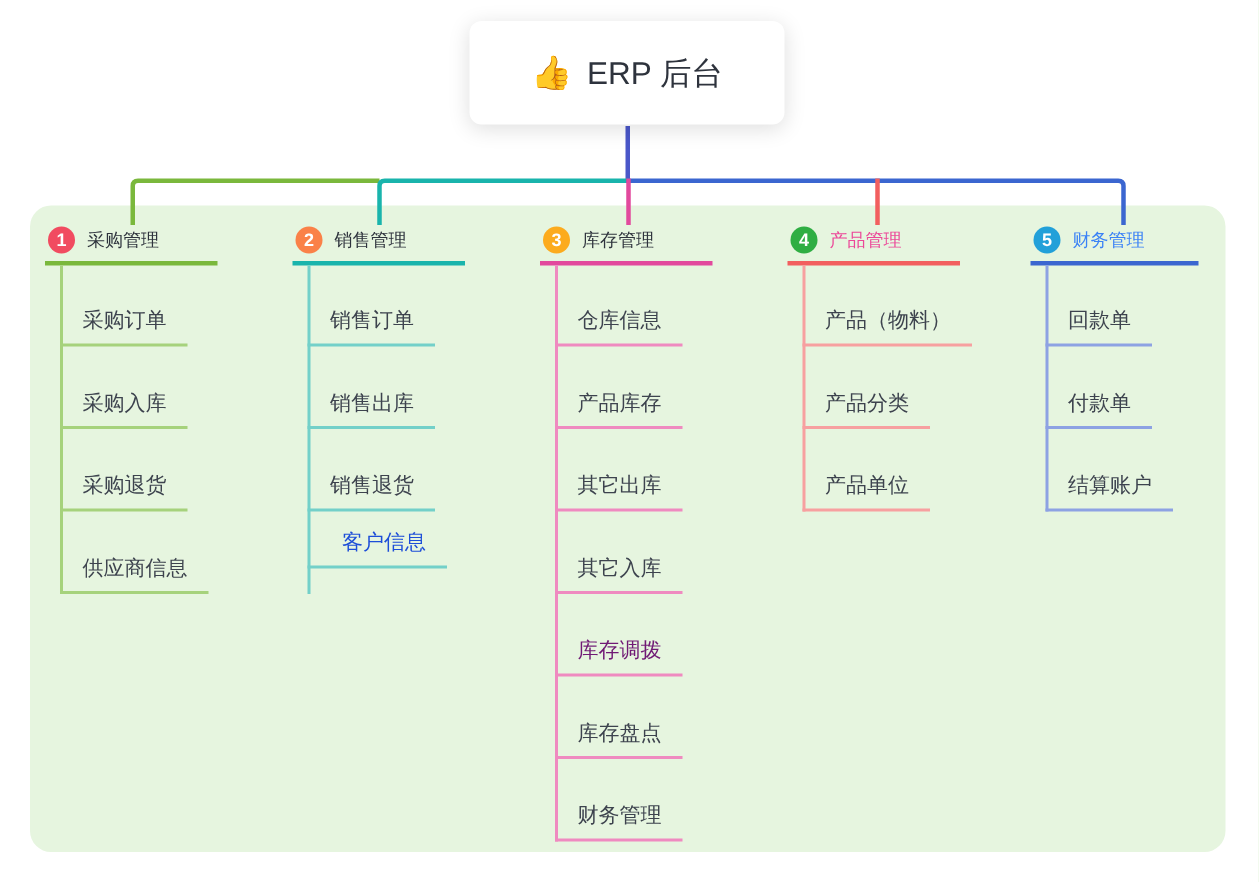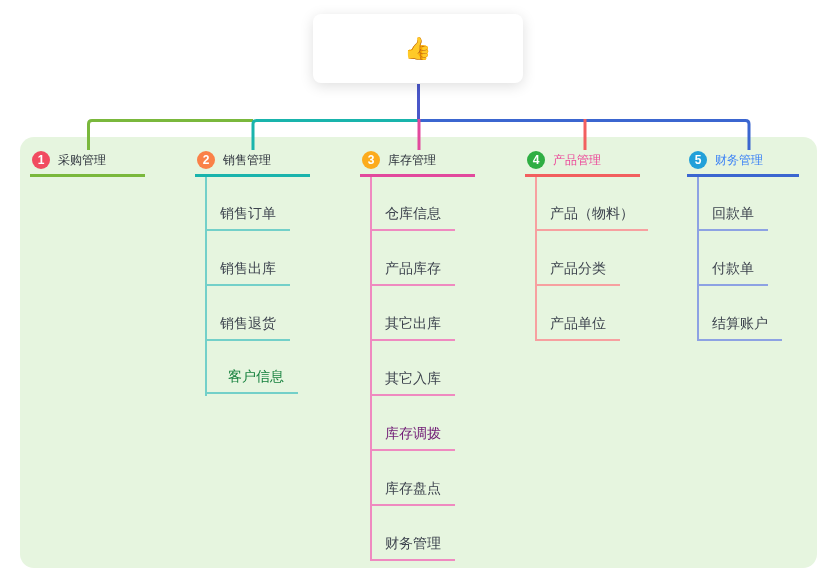--- a/index.html
+++ b/index.html
@@ -51,40 +51,48 @@
     <path d="M418.5 84 L418.5 122" stroke="#4a57c9" stroke-width="3" fill="none"></path>
     <path d="M253 120.5 L92 120.5 Q88.5 120.5 88.5 124 L88.5 150" stroke="#7ab83c" stroke-width="3" fill="none"></path>
     <path d="M419.5 120.5 L256.5 120.5 Q253 120.5 253 124 L253 150" stroke="#19b4ac" stroke-width="3" fill="none"></path>
     <path d="M417.5 120.5 L745.5 120.5 Q749 120.5 749 124 L749 150" stroke="#3b66d0" stroke-width="3" fill="none"></path>
     <path d="M419 119 L419 150" stroke="#e2499d" stroke-width="3" fill="none"></path>
     <path d="M585 119 L585 150" stroke="#f25f5f" stroke-width="3" fill="none"></path>
   </svg>
 
 <div class="root-card" style="color: rgb(46, 51, 61); background: rgb(255, 255, 255);">
   <span class="root-emoji">👍</span>
+  <span>ERP 后台</span>
 </div>
 
 <div id="branches">
     <div class="branch-col" style="left: 30px; top: 146px; width: 115px;">
       <div class="branch-header" style="border-bottom-color: rgb(122, 184, 60);">
         <span class="badge" style="background: rgb(241, 75, 96);">1</span>
         <span class="branch-label" style="color: rgb(46, 51, 61);">采购管理</span>
+      </div>
+      <div class="child-list" style="height: 221px;">
+        <div class="vline" style="background: rgb(166, 210, 124); height: 219px;"></div>
+        <div class="child-item" style="top: 26px; border-bottom-color: rgb(166, 210, 124); color: rgb(61, 67, 78);"><span>采购订单</span></div>
+        <div class="child-item" style="top: 81px; border-bottom-color: rgb(166, 210, 124); color: rgb(61, 67, 78);"><span>采购入库</span></div>
+        <div class="child-item" style="top: 136px; border-bottom-color: rgb(166, 210, 124); color: rgb(61, 67, 78);"><span>采购退货</span></div>
+        <div class="child-item" style="top: 191px; border-bottom-color: rgb(166, 210, 124); color: rgb(61, 67, 78);"><span>供应商信息</span></div>
       </div>
     </div>
     <div class="branch-col" style="left: 195px; top: 146px; width: 115px;">
       <div class="branch-header" style="border-bottom-color: rgb(25, 180, 172);">
         <span class="badge" style="background: rgb(250, 129, 72);">2</span>
         <span class="branch-label" style="color: rgb(46, 51, 61);">销售管理</span>
       </div>
       <div class="child-list" style="height: 221px;">
         <div class="vline" style="background: rgb(115, 208, 201); height: 219px;"></div>
         <div class="child-item" style="top: 26px; border-bottom-color: rgb(115, 208, 201); color: rgb(61, 67, 78);"><span>销售订单</span></div>
         <div class="child-item" style="top: 81px; border-bottom-color: rgb(115, 208, 201); color: rgb(61, 67, 78);"><span>销售出库</span></div>
         <div class="child-item" style="top: 136px; border-bottom-color: rgb(115, 208, 201); color: rgb(61, 67, 78);"><span>销售退货</span></div>
-        <div class="child-item" style="top: 189px; border-bottom-color: rgb(115, 208, 201); color: #15803d; padding-left: 23px;"><span>客户信息</span></div>
+        <div class="child-item" style="top: 174px; border-bottom-color: rgb(115, 208, 201); color: #1d4ed8; padding-left: 23px;"><span>客户信息</span></div>
       </div>
     </div>
     <div class="branch-col" style="left: 360px; top: 146px; width: 115px;">
       <div class="branch-header" style="border-bottom-color: rgb(226, 73, 157);">
         <span class="badge" style="background: rgb(252, 171, 29);">3</span>
         <span class="branch-label" style="color: rgb(46, 51, 61);">库存管理</span>
       </div>
       <div class="child-list" style="height: 386px;">
         <div class="vline" style="background: rgb(239, 138, 192); height: 384px;"></div>
         <div class="child-item" style="top: 26px; border-bottom-color: rgb(239, 138, 192); color: rgb(61, 67, 78);"><span>仓库信息</span></div>

